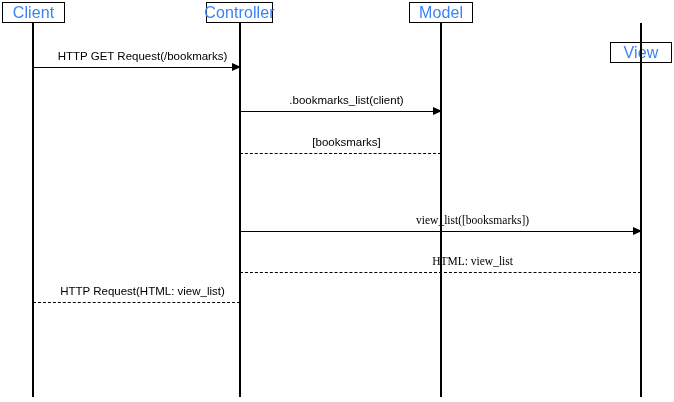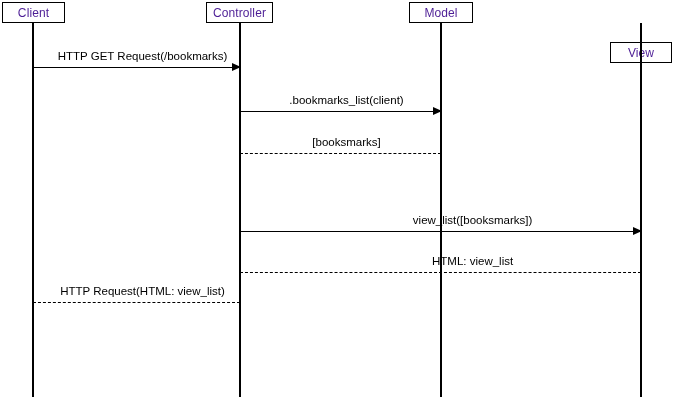--- a/index.html
+++ b/index.html
@@ -26,23 +26,23 @@
     position: absolute;
     box-sizing: border-box;
     height: 21px;
     background: #ffffff;
     border: 1px solid #000000;
     display: flex;
     align-items: center;
     justify-content: center;
   }
   .participant-label {
-    font-size: 12px;
+    font-size: 16px;
     line-height: 12px;
-    color: #4c1d95;
+    color: #3b82f6;
     white-space: nowrap;
     letter-spacing: 0.1px;
   }
 
   
   .lifeline {
     position: absolute;
     width: 2px;
     background: #000000;
   }
@@ -65,21 +65,21 @@
   }
   .msg-label {
     position: absolute;
     bottom: 4px;
     font-size: 11.5px;
     line-height: 13px;
     color: #000000;
     white-space: nowrap;
   }
   .msg-label.at-center { left: 50%; transform: translateX(-50%); margin-left: 6px; }
-  .msg-label.at-mid-right { left: 58%; transform: translateX(-50%); }
+  .msg-label.at-mid-right { left: 58%; transform: translateX(-50%); font-family: Liberation Serif, serif; }
 
   
   .arrowhead {
     position: absolute;
     top: -4.5px;
     width: 0;
     height: 0;
     border-top: 4.5px solid transparent;
     border-bottom: 4.5px solid transparent;
   }

